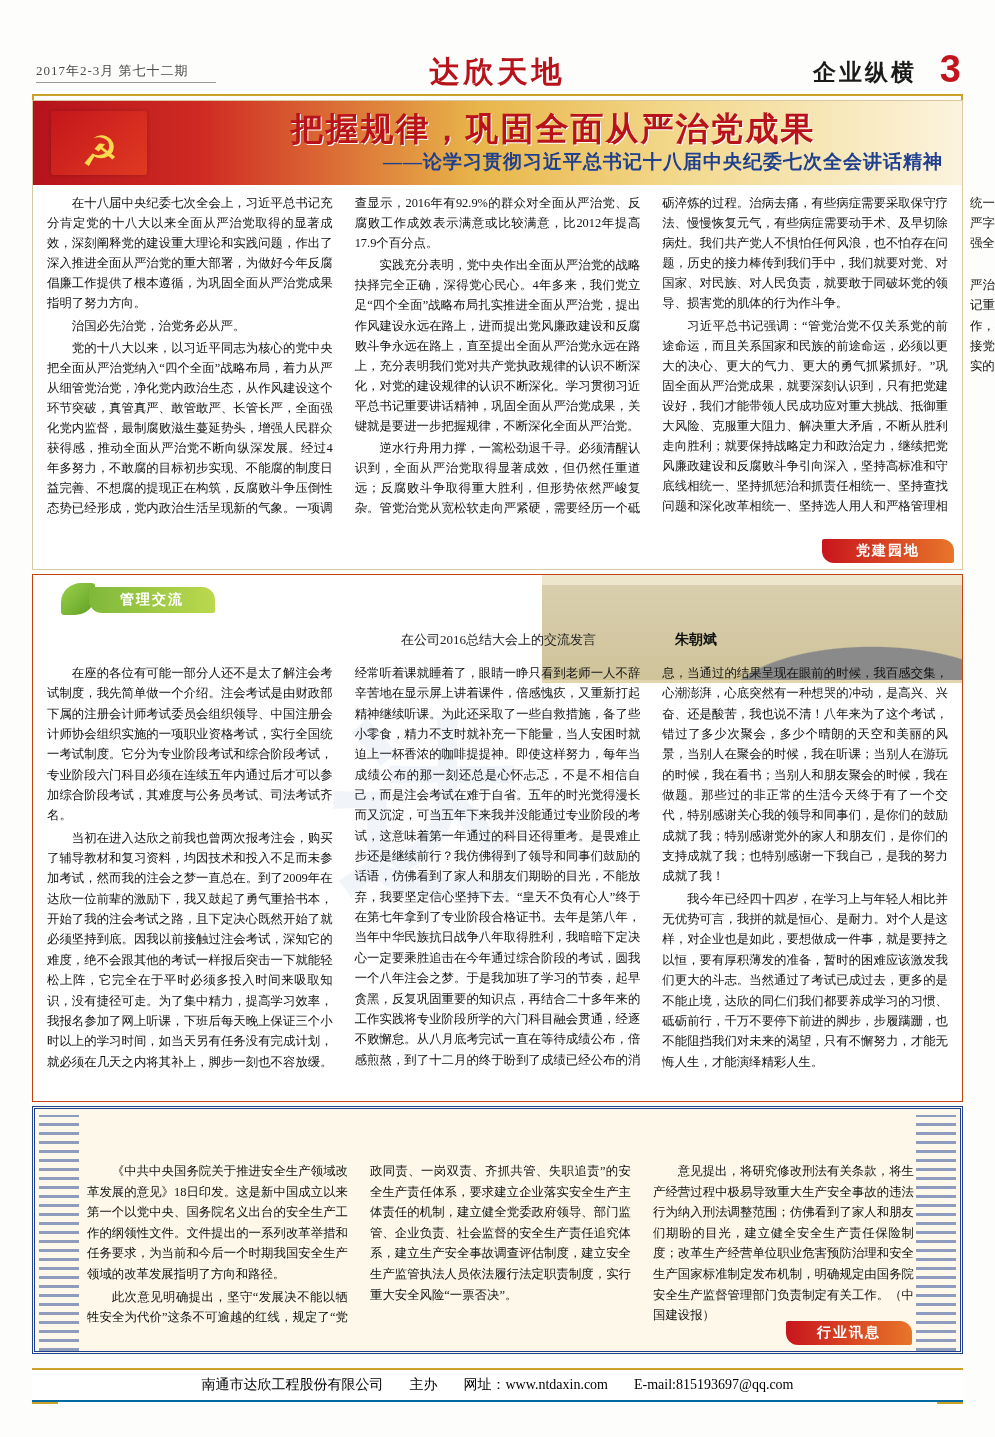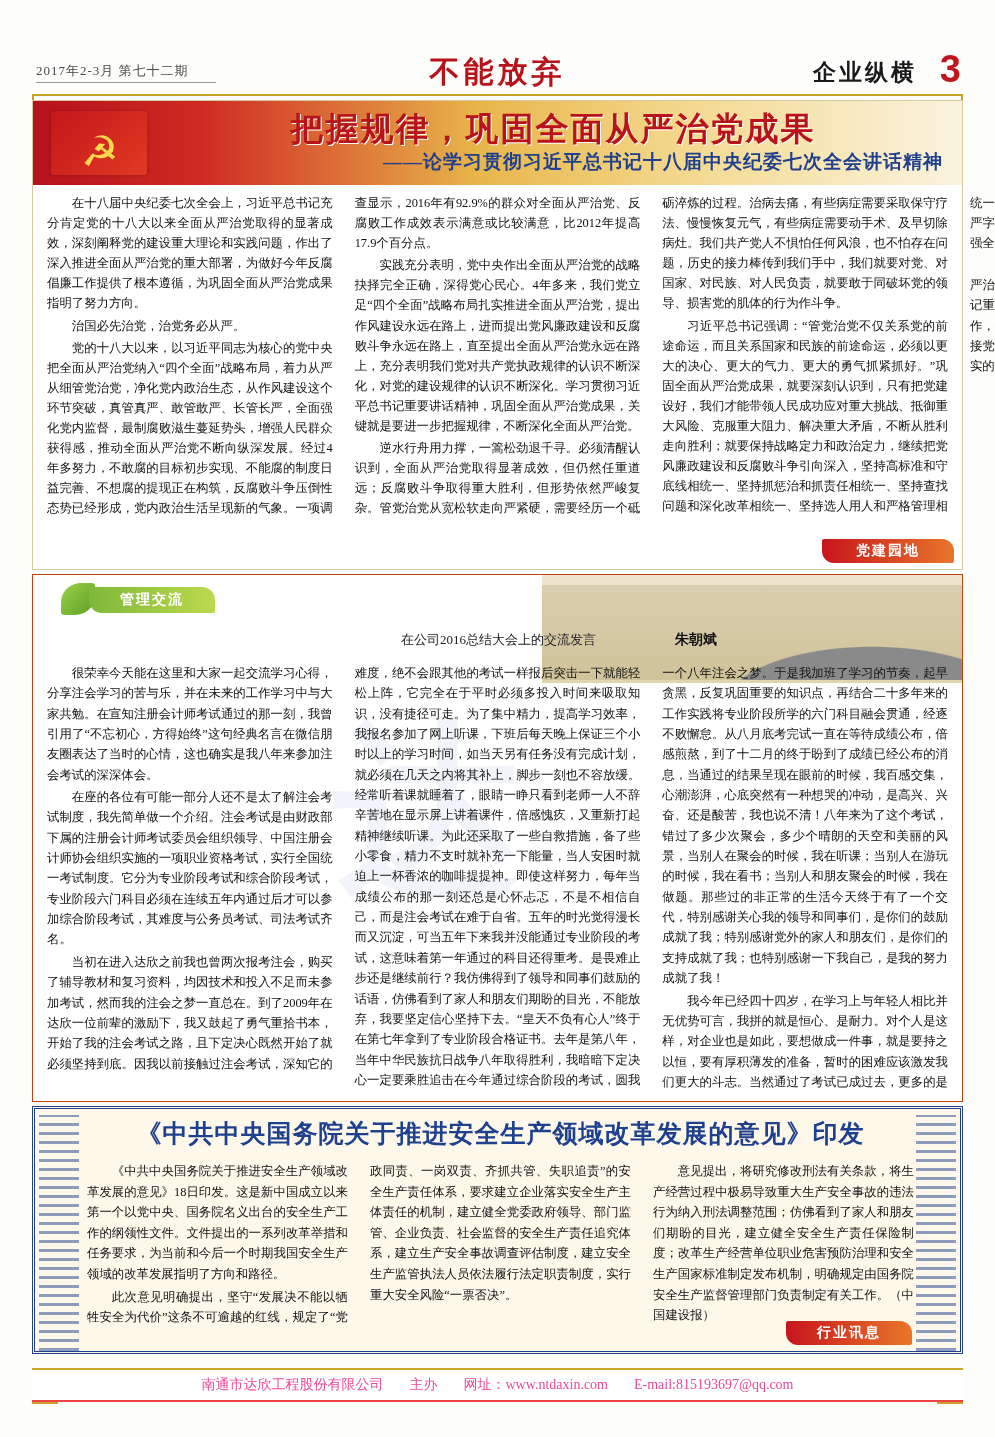--- a/index.html
+++ b/index.html
@@ -165,40 +165,40 @@
     width:126px; height:24px;
     background:linear-gradient(90deg,#c8151d,#e8762a);
     color:#fff; font-size:14px; font-weight:bold; letter-spacing:2px;
     text-align:center; line-height:24px;
     border-radius:2px 12px 2px 12px;
   }
 
   
   .footer {
     position:absolute; left:32px; top:1368px; width:931px; height:34px;
-    border-top:2px solid #c9a227; border-bottom:2px solid #ef4444;
+    border-top:2px solid #c9a227; border-bottom:2px solid #0369a1;
     display:flex; align-items:center; justify-content:center; gap:26px;
-    font-size:14px; color:#ec4899; background:#fff;
+    font-size:14px; color:#000000; background:#fff;
   }
   .footer span { white-space:nowrap; }
   .corner-tl, .corner-tr, .corner-bl, .corner-br {
     position:absolute; width:26px; height:26px; border:2px solid #c9a227;
   }
   .corner-tl { left:32px; top:94px; border-right:none; border-bottom:none; }
   .corner-tr { right:32px; top:94px; border-left:none; border-bottom:none; }
   .corner-bl { left:32px; bottom:33px; border-right:none; border-top:none; }
   .corner-br { right:32px; bottom:33px; border-left:none; border-top:none; }
 </style>
 </head>
 <body>
 
 <div class="page">
 
   <div class="issue-line">2017年2-3月  第七十二期</div>
-  <div class="paper-title">不能放弃</div>
+  <div class="paper-title">达欣天地</div>
   <div class="section-label">企业纵横</div>
   <div class="page-num">3</div>
   <div class="rule-top"></div>
   <div class="corner-tl"></div>
   <div class="corner-tr"></div>
   <div class="corner-bl"></div>
   <div class="corner-br"></div>
 
   <div class="art1">
     <div class="art1-banner">
@@ -223,33 +223,31 @@
   <div class="art2">
     <div class="road-bg">
       <div class="road-shape"></div>
     </div>
     <div class="leaf"></div>
     <div class="tag-left">管理交流</div>
     <div class="art2-sub">在公司2016总结大会上的交流发言</div>
     <div class="art2-author">朱朝斌</div>
     <div class="watermark">达</div>
     <div class="art2-body">
-      <p>很荣幸今天能在这里和大家一起交流学习心得，分享注会学习的苦与乐，并在未来的工作学习中与大家共勉。在宣知注册会计师考试通过的那一刻，我曾引用了“不忘初心，方得始终”这句经典名言在微信朋友圈表达了当时的心情，这也确实是我八年来参加注会考试的深深体会。</p>
       <p>在座的各位有可能一部分人还不是太了解注会考试制度，我先简单做一个介绍。注会考试是由财政部下属的注册会计师考试委员会组织领导、中国注册会计师协会组织实施的一项职业资格考试，实行全国统一考试制度。它分为专业阶段考试和综合阶段考试，专业阶段六门科目必须在连续五年内通过后才可以参加综合阶段考试，其难度与公务员考试、司法考试齐名。</p>
       <p>当初在进入达欣之前我也曾两次报考注会，购买了辅导教材和复习资料，均因技术和投入不足而未参加考试，然而我的注会之梦一直总在。到了2009年在达欣一位前辈的激励下，我又鼓起了勇气重拾书本，开始了我的注会考试之路，且下定决心既然开始了就必须坚持到底。因我以前接触过注会考试，深知它的难度，绝不会跟其他的考试一样报后突击一下就能轻松上阵，它完全在于平时必须多投入时间来吸取知识，没有捷径可走。为了集中精力，提高学习效率，我报名参加了网上听课，下班后每天晚上保证三个小时以上的学习时间，如当天另有任务没有完成计划，就必须在几天之内将其补上，脚步一刻也不容放缓。经常听着课就睡着了，眼睛一睁只看到老师一人不辞辛苦地在显示屏上讲着课件，倍感愧疚，又重新打起精神继续听课。为此还采取了一些自救措施，备了些小零食，精力不支时就补充一下能量，当人安困时就迫上一杯香浓的咖啡提提神。即使这样努力，每年当成绩公布的那一刻还总是心怀忐忑，不是不相信自己，而是注会考试在难于自省。五年的时光觉得漫长而又沉淀，可当五年下来我并没能通过专业阶段的考试，这意味着第一年通过的科目还得重考。是畏难止步还是继续前行？我仿佛得到了领导和同事们鼓励的话语，仿佛看到了家人和朋友们期盼的目光，不能放弃，我要坚定信心坚持下去。“皇天不负有心人”终于在第七年拿到了专业阶段合格证书。去年是第八年，当年中华民族抗日战争八年取得胜利，我暗暗下定决心一定要乘胜追击在今年通过综合阶段的考试，圆我一个八年注会之梦。于是我加班了学习的节奏，起早贪黑，反复巩固重要的知识点，再结合二十多年来的工作实践将专业阶段所学的六门科目融会贯通，经逐不败懈怠。从八月底考完试一直在等待成绩公布，倍感煎熬，到了十二月的终于盼到了成绩已经公布的消息，当通过的结果呈现在眼前的时候，我百感交集，心潮澎湃，心底突然有一种想哭的冲动，是高兴、兴奋、还是酸苦，我也说不清！八年来为了这个考试，错过了多少次聚会，多少个晴朗的天空和美丽的风景，当别人在聚会的时候，我在听课；当别人在游玩的时候，我在看书；当别人和朋友聚会的时候，我在做题。那些过的非正常的生活今天终于有了一个交代，特别感谢关心我的领导和同事们，是你们的鼓励成就了我；特别感谢党外的家人和朋友们，是你们的支持成就了我；也特别感谢一下我自己，是我的努力成就了我！</p>
       <p>我今年已经四十四岁，在学习上与年轻人相比并无优势可言，我拼的就是恒心、是耐力。对个人是这样，对企业也是如此，要想做成一件事，就是要持之以恒，要有厚积薄发的准备，暂时的困难应该激发我们更大的斗志。当然通过了考试已成过去，更多的是不能止境，达欣的同仁们我们都要养成学习的习惯、砥砺前行，千万不要停下前进的脚步，步履蹒跚，也不能阻挡我们对未来的渴望，只有不懈努力，才能无悔人生，才能演绎精彩人生。</p>
 
       <p></p>
     </div>
   </div>
 
   <div class="art3">
     <div class="art3-deco-l"></div>
     <div class="art3-deco-r"></div>
-    <div class="art3-title">《中共中央国务院关于推进安全生产领域改革发展的意见》印发</div>
     <div class="art3-body">
       <p>《中共中央国务院关于推进安全生产领域改革发展的意见》18日印发。这是新中国成立以来第一个以党中央、国务院名义出台的安全生产工作的纲领性文件。文件提出的一系列改革举措和任务要求，为当前和今后一个时期我国安全生产领域的改革发展指明了方向和路径。</p>
       <p>此次意见明确提出，坚守“发展决不能以牺牲安全为代价”这条不可逾越的红线，规定了“党政同责、一岗双责、齐抓共管、失职追责”的安全生产责任体系，要求建立企业落实安全生产主体责任的机制，建立健全党委政府领导、部门监管、企业负责、社会监督的安全生产责任追究体系，建立生产安全事故调查评估制度，建立安全生产监管执法人员依法履行法定职责制度，实行重大安全风险“一票否决”。</p>
       <p>意见提出，将研究修改刑法有关条款，将生产经营过程中极易导致重大生产安全事故的违法行为纳入刑法调整范围；仿佛看到了家人和朋友们期盼的目光，建立健全安全生产责任保险制度；改革生产经营单位职业危害预防治理和安全生产国家标准制定发布机制，明确规定由国务院安全生产监督管理部门负责制定有关工作。（中国建设报）</p>
     </div>
     <div class="tag-right2">行业讯息</div>
   </div>
 
   <div class="footer">
     <span>南通市达欣工程股份有限公司</span>

